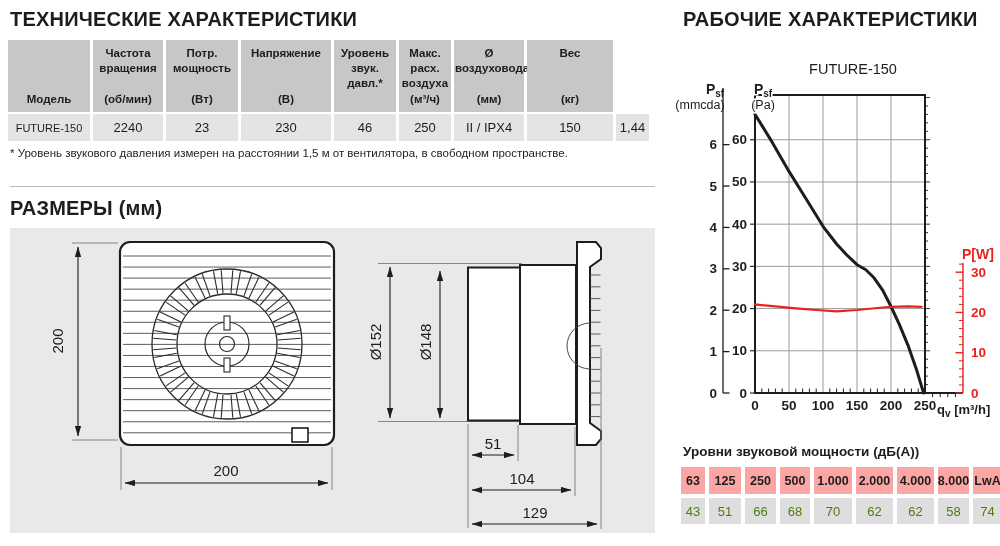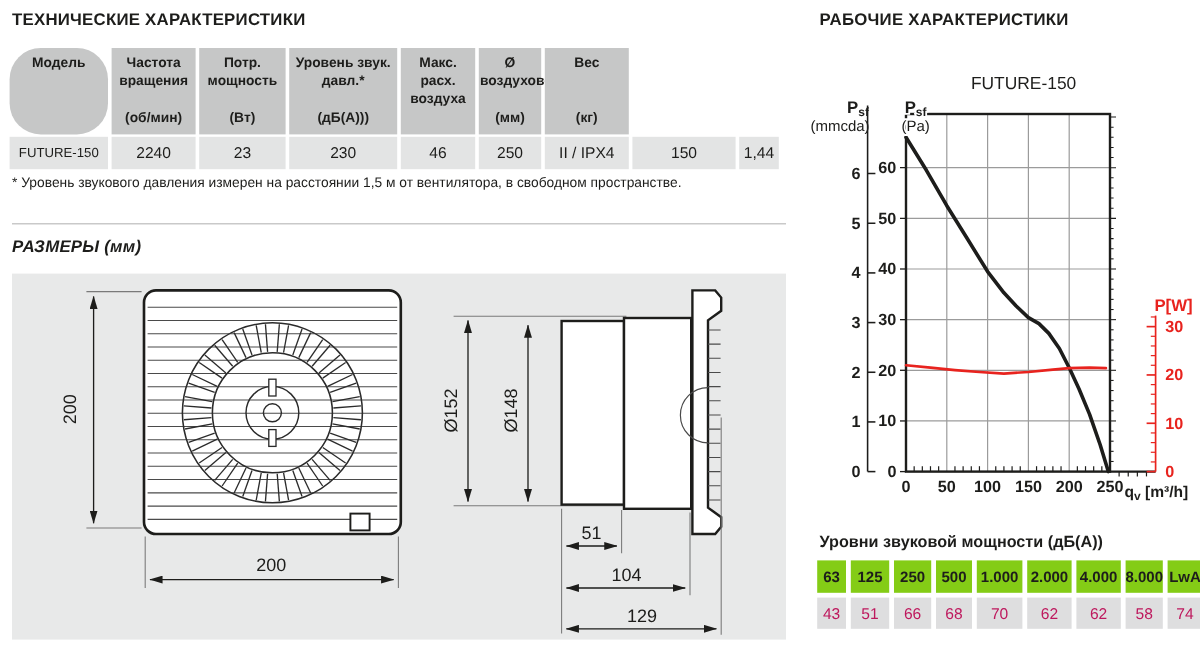--- a/index.html
+++ b/index.html
@@ -1,44 +1,44 @@
 <!DOCTYPE html>
 <html><head>
 <meta charset="utf-8">
 <style>
   html,body{margin:0;padding:0;background:#fff;font-family:"Liberation Sans",sans-serif;color:#1d1d1b;}
   #canvas{position:relative;width:1000px;height:546px;background:#fff;overflow:hidden;}
-  .sec-title{position:absolute;font-size:14px;font-weight:700;letter-spacing:.2px;white-space:nowrap;}
+  .sec-title{position:absolute;font-size:20px;font-weight:700;letter-spacing:.2px;white-space:nowrap;}
   .sub-title{position:absolute;font-size:13.5px;font-weight:700;white-space:nowrap;}
   
   #tech-table{position:absolute;left:8px;top:40px;display:flex;flex-direction:column;row-gap:2px;}
   #tech-head,#tech-row{display:flex;column-gap:3px;}
   .th{background:#c6c7c7;display:flex;flex-direction:column;justify-content:space-between;
       text-align:center;font-weight:700;font-size:11.5px;line-height:1.3;height:72px;
       padding:6px 1px 5px;box-sizing:border-box;}
-  .th.center{justify-content:flex-start;border-radius:26px;}
+  .th.center{justify-content:flex-end;}
   .td{background:#e3e4e4;display:flex;align-items:center;justify-content:center;font-size:13px;height:27px;}
   #tech-head>:nth-child(1),#tech-row>:nth-child(1){width:82px;}
   #tech-head>:nth-child(2),#tech-row>:nth-child(2){width:70px;}
   #tech-head>:nth-child(3),#tech-row>:nth-child(3){width:72px;}
   #tech-head>:nth-child(4),#tech-row>:nth-child(4){width:90px;}
   #tech-head>:nth-child(5),#tech-row>:nth-child(5){width:62px;gap:25px;}
   #tech-head>:nth-child(6),#tech-row>:nth-child(6){width:52px;}
   #tech-head>:nth-child(7),#tech-row>:nth-child(7){width:70px;}
   #tech-head>:nth-child(8),#tech-row>:nth-child(8){width:86px;}
   #tech-head>:nth-child(9),#tech-row>:nth-child(9){width:33px;}
   #tech-row>:first-child{font-size:11px;}
   #footnote{position:absolute;left:10px;top:147px;font-size:11.5px;}
   #sep{position:absolute;left:10px;top:186px;width:645px;height:1px;background:#bcbcbc;}
   #draw-panel{position:absolute;left:10px;top:228px;width:645px;height:305px;background:#e8e9e9;}
   
   #sound-table{position:absolute;left:681px;top:467px;display:flex;flex-direction:column;row-gap:4px;}
   #sound-head,#sound-row{display:flex;column-gap:4px;}
-  .sh{background:#84cc16;font-weight:700;font-size:12.5px;height:27px;display:flex;align-items:center;justify-content:center;}
-  .sv{background:#dededf;font-size:13px;height:26px;display:flex;align-items:center;justify-content:center;color:#be185d;}
+  .sh{background:#fca5a5;font-weight:700;font-size:12.5px;height:27px;display:flex;align-items:center;justify-content:center;}
+  .sv{background:#dededf;font-size:13px;height:26px;display:flex;align-items:center;justify-content:center;color:#4d7c0f;}
   #sound-head>:nth-child(1),#sound-row>:nth-child(1){width:24px;}
   #sound-head>:nth-child(2),#sound-row>:nth-child(2){width:32px;}
   #sound-head>:nth-child(3),#sound-row>:nth-child(3){width:31px;}
   #sound-head>:nth-child(4),#sound-row>:nth-child(4){width:30px;}
   #sound-head>:nth-child(5),#sound-row>:nth-child(5){width:38px;}
   #sound-head>:nth-child(6),#sound-row>:nth-child(6){width:37px;}
   #sound-head>:nth-child(7),#sound-row>:nth-child(7){width:37px;}
   #sound-head>:nth-child(8),#sound-row>:nth-child(8){width:31px;}
   #sound-head>:nth-child(9),#sound-row>:nth-child(9){width:29px;}
   svg text{font-family:"Liberation Sans",sans-serif;}
@@ -58,20 +58,24 @@
         </div>
         <div class="th">
           <div>Частота вращения</div>
           <div>(об/мин)</div>
         </div>
         <div class="th">
           <div>Потр. мощность</div>
           <div>(Вт)</div>
         </div>
         <div class="th">
+          <div>Напряжение</div>
+          <div>(В)</div>
+        </div>
+        <div class="th">
           <div>Уровень звук. давл.*</div>
           <div>(дБ(А)))</div>
         </div>
         <div class="th">
           <div>Макс. расх. воздуха</div>
           <div>(м³/ч)</div>
         </div>
         <div class="th">
           <div>Ø воздуховода</div>
           <div>(мм)</div>
@@ -91,21 +95,21 @@
         <div class="td">II / IPX4</div>
         <div class="td">150</div>
         <div class="td">1,44</div>
       </div>
   </div>
 
   <div id="footnote">* Уровень звукового давления измерен на расстоянии 1,5 м от вентилятора, в свободном пространстве.</div>
 
   <div id="sep"></div>
 
-  <div class="sec-title" style="left:10px;top:197px;font-style:italic;">РАЗМЕРЫ (мм)</div>
+  <div class="sec-title" style="left:10px;top:197px;">РАЗМЕРЫ (мм)</div>
 
   <div id="draw-panel">
     <svg width="645" height="305" viewBox="0 0 645 305">
       <defs>
         <marker id="arr" viewBox="0 0 10 6" markerWidth="10" markerHeight="6" refX="9.5" refY="3" orient="auto-start-reverse">
           <path d="M0,0 L10,3 L0,6 Z" fill="#1d1d1b"></path>
         </marker>
       </defs>
 
       <g>

